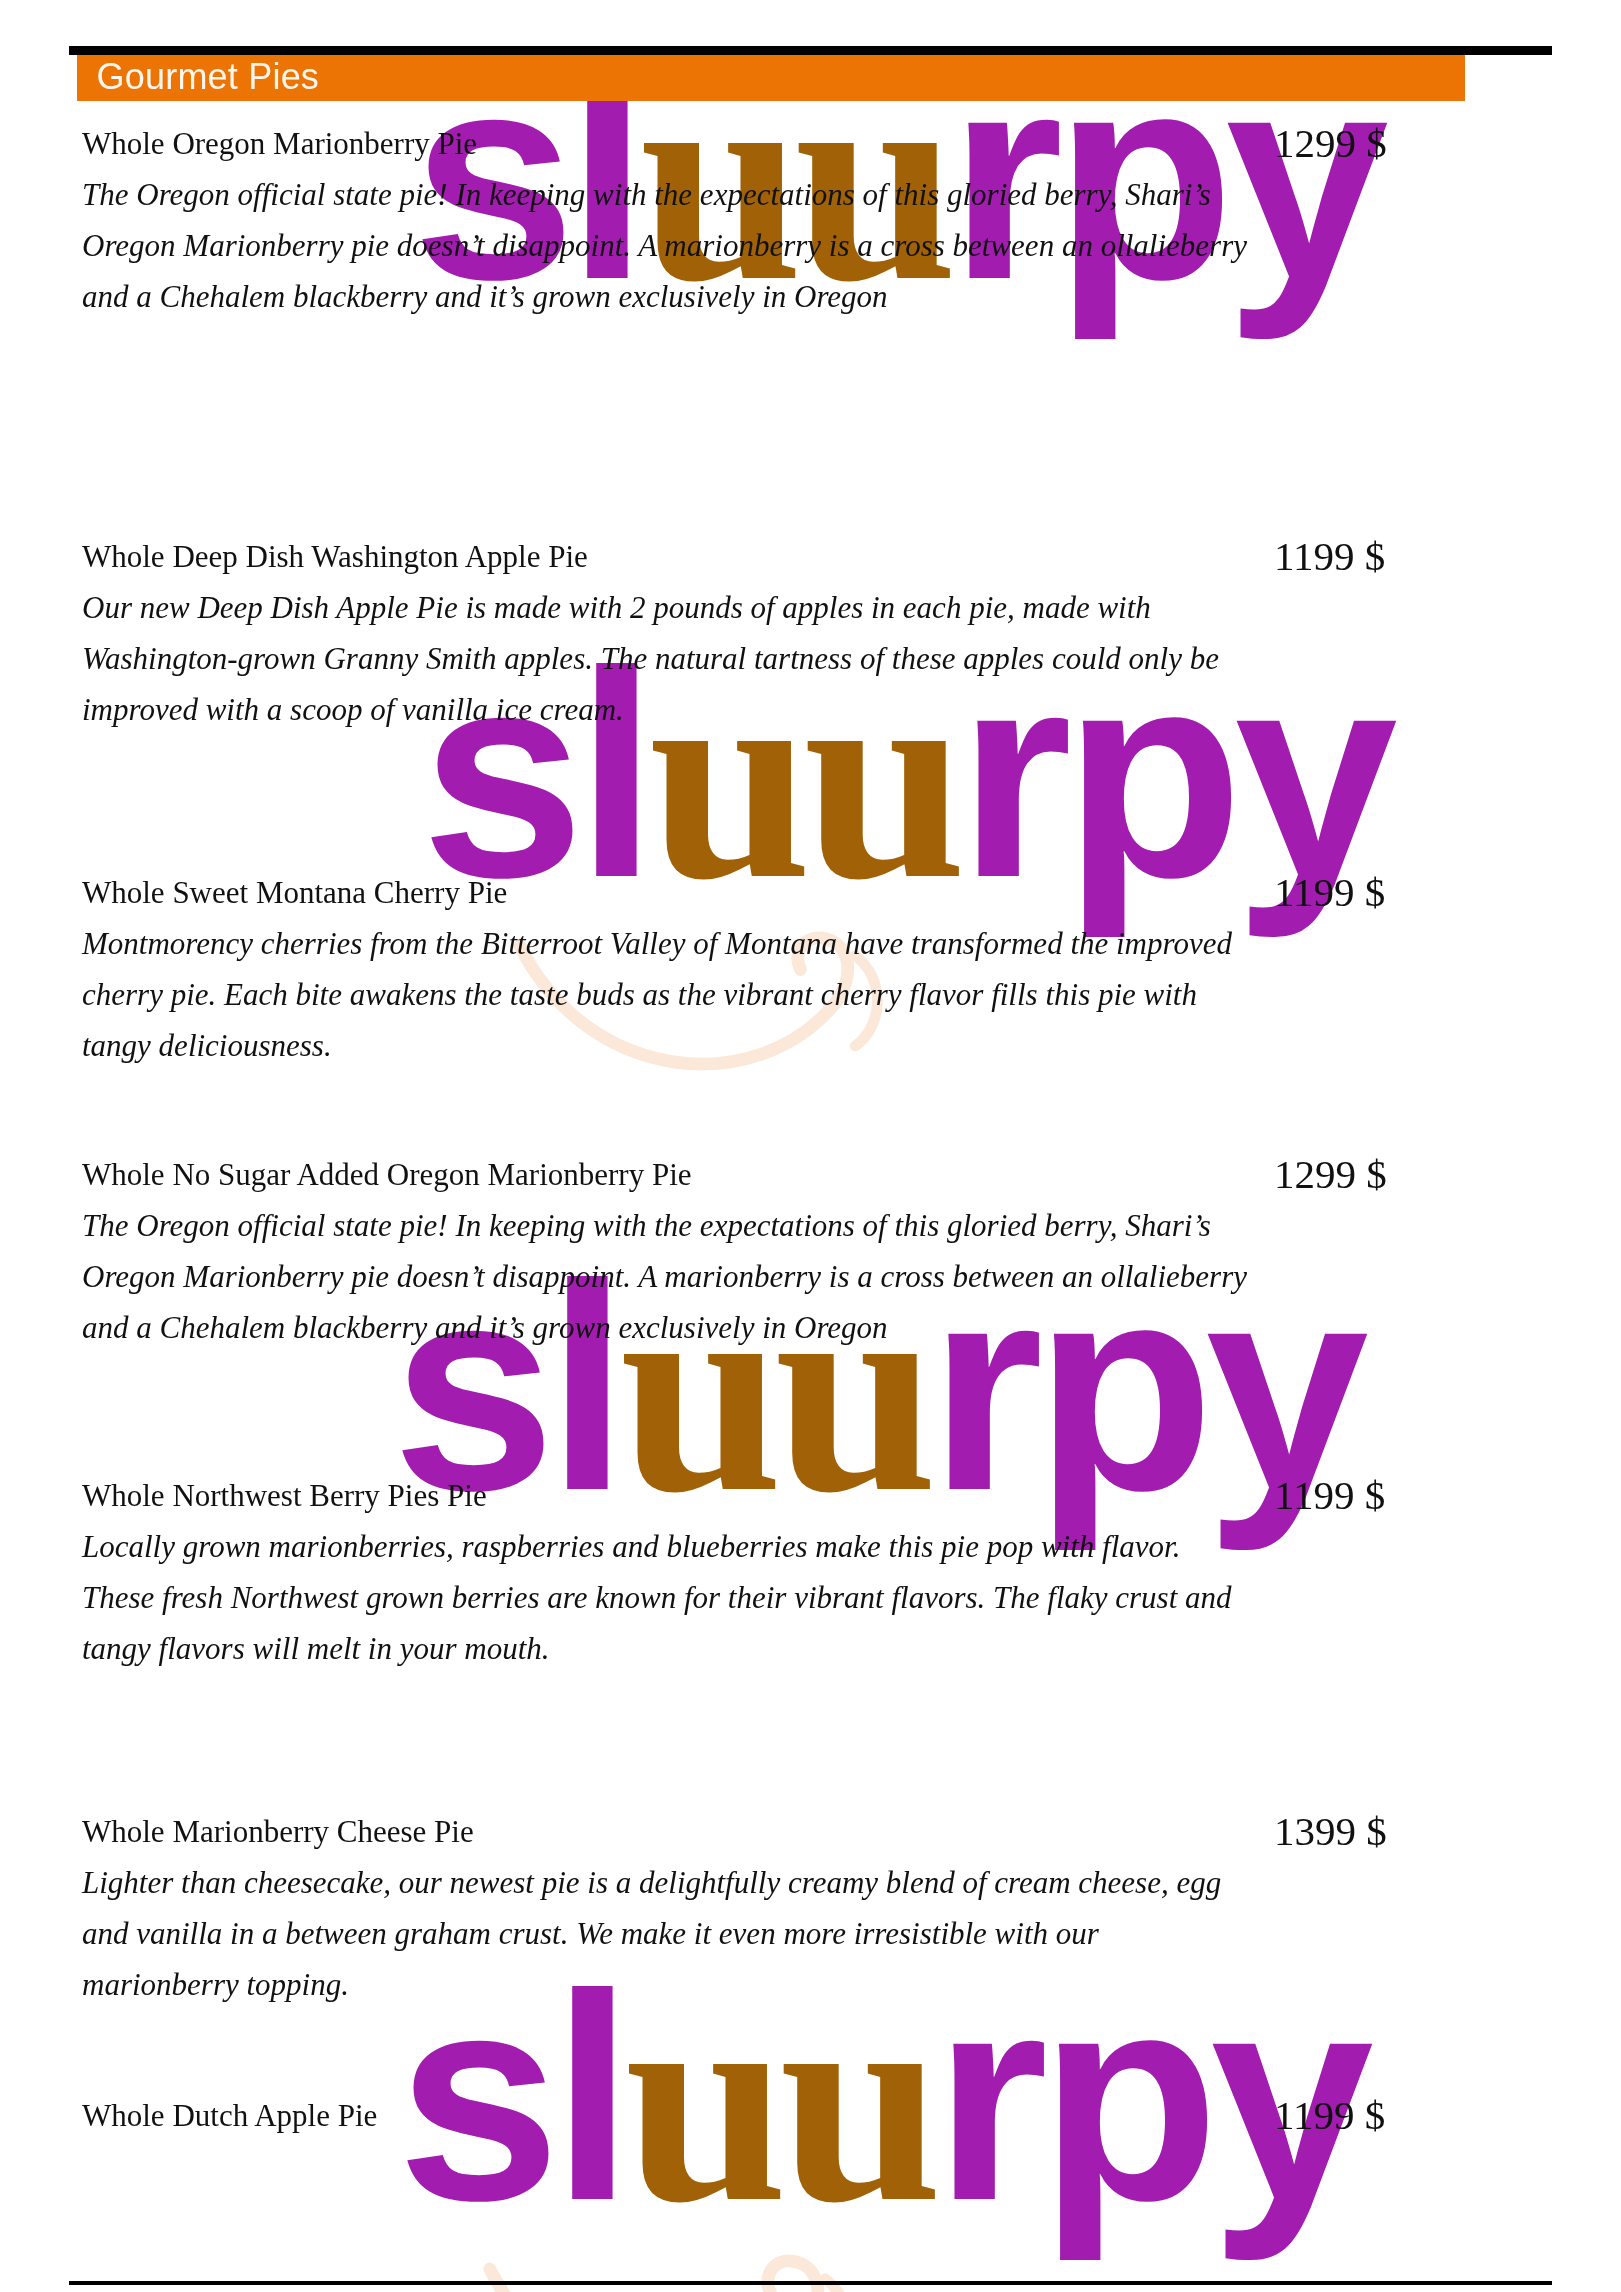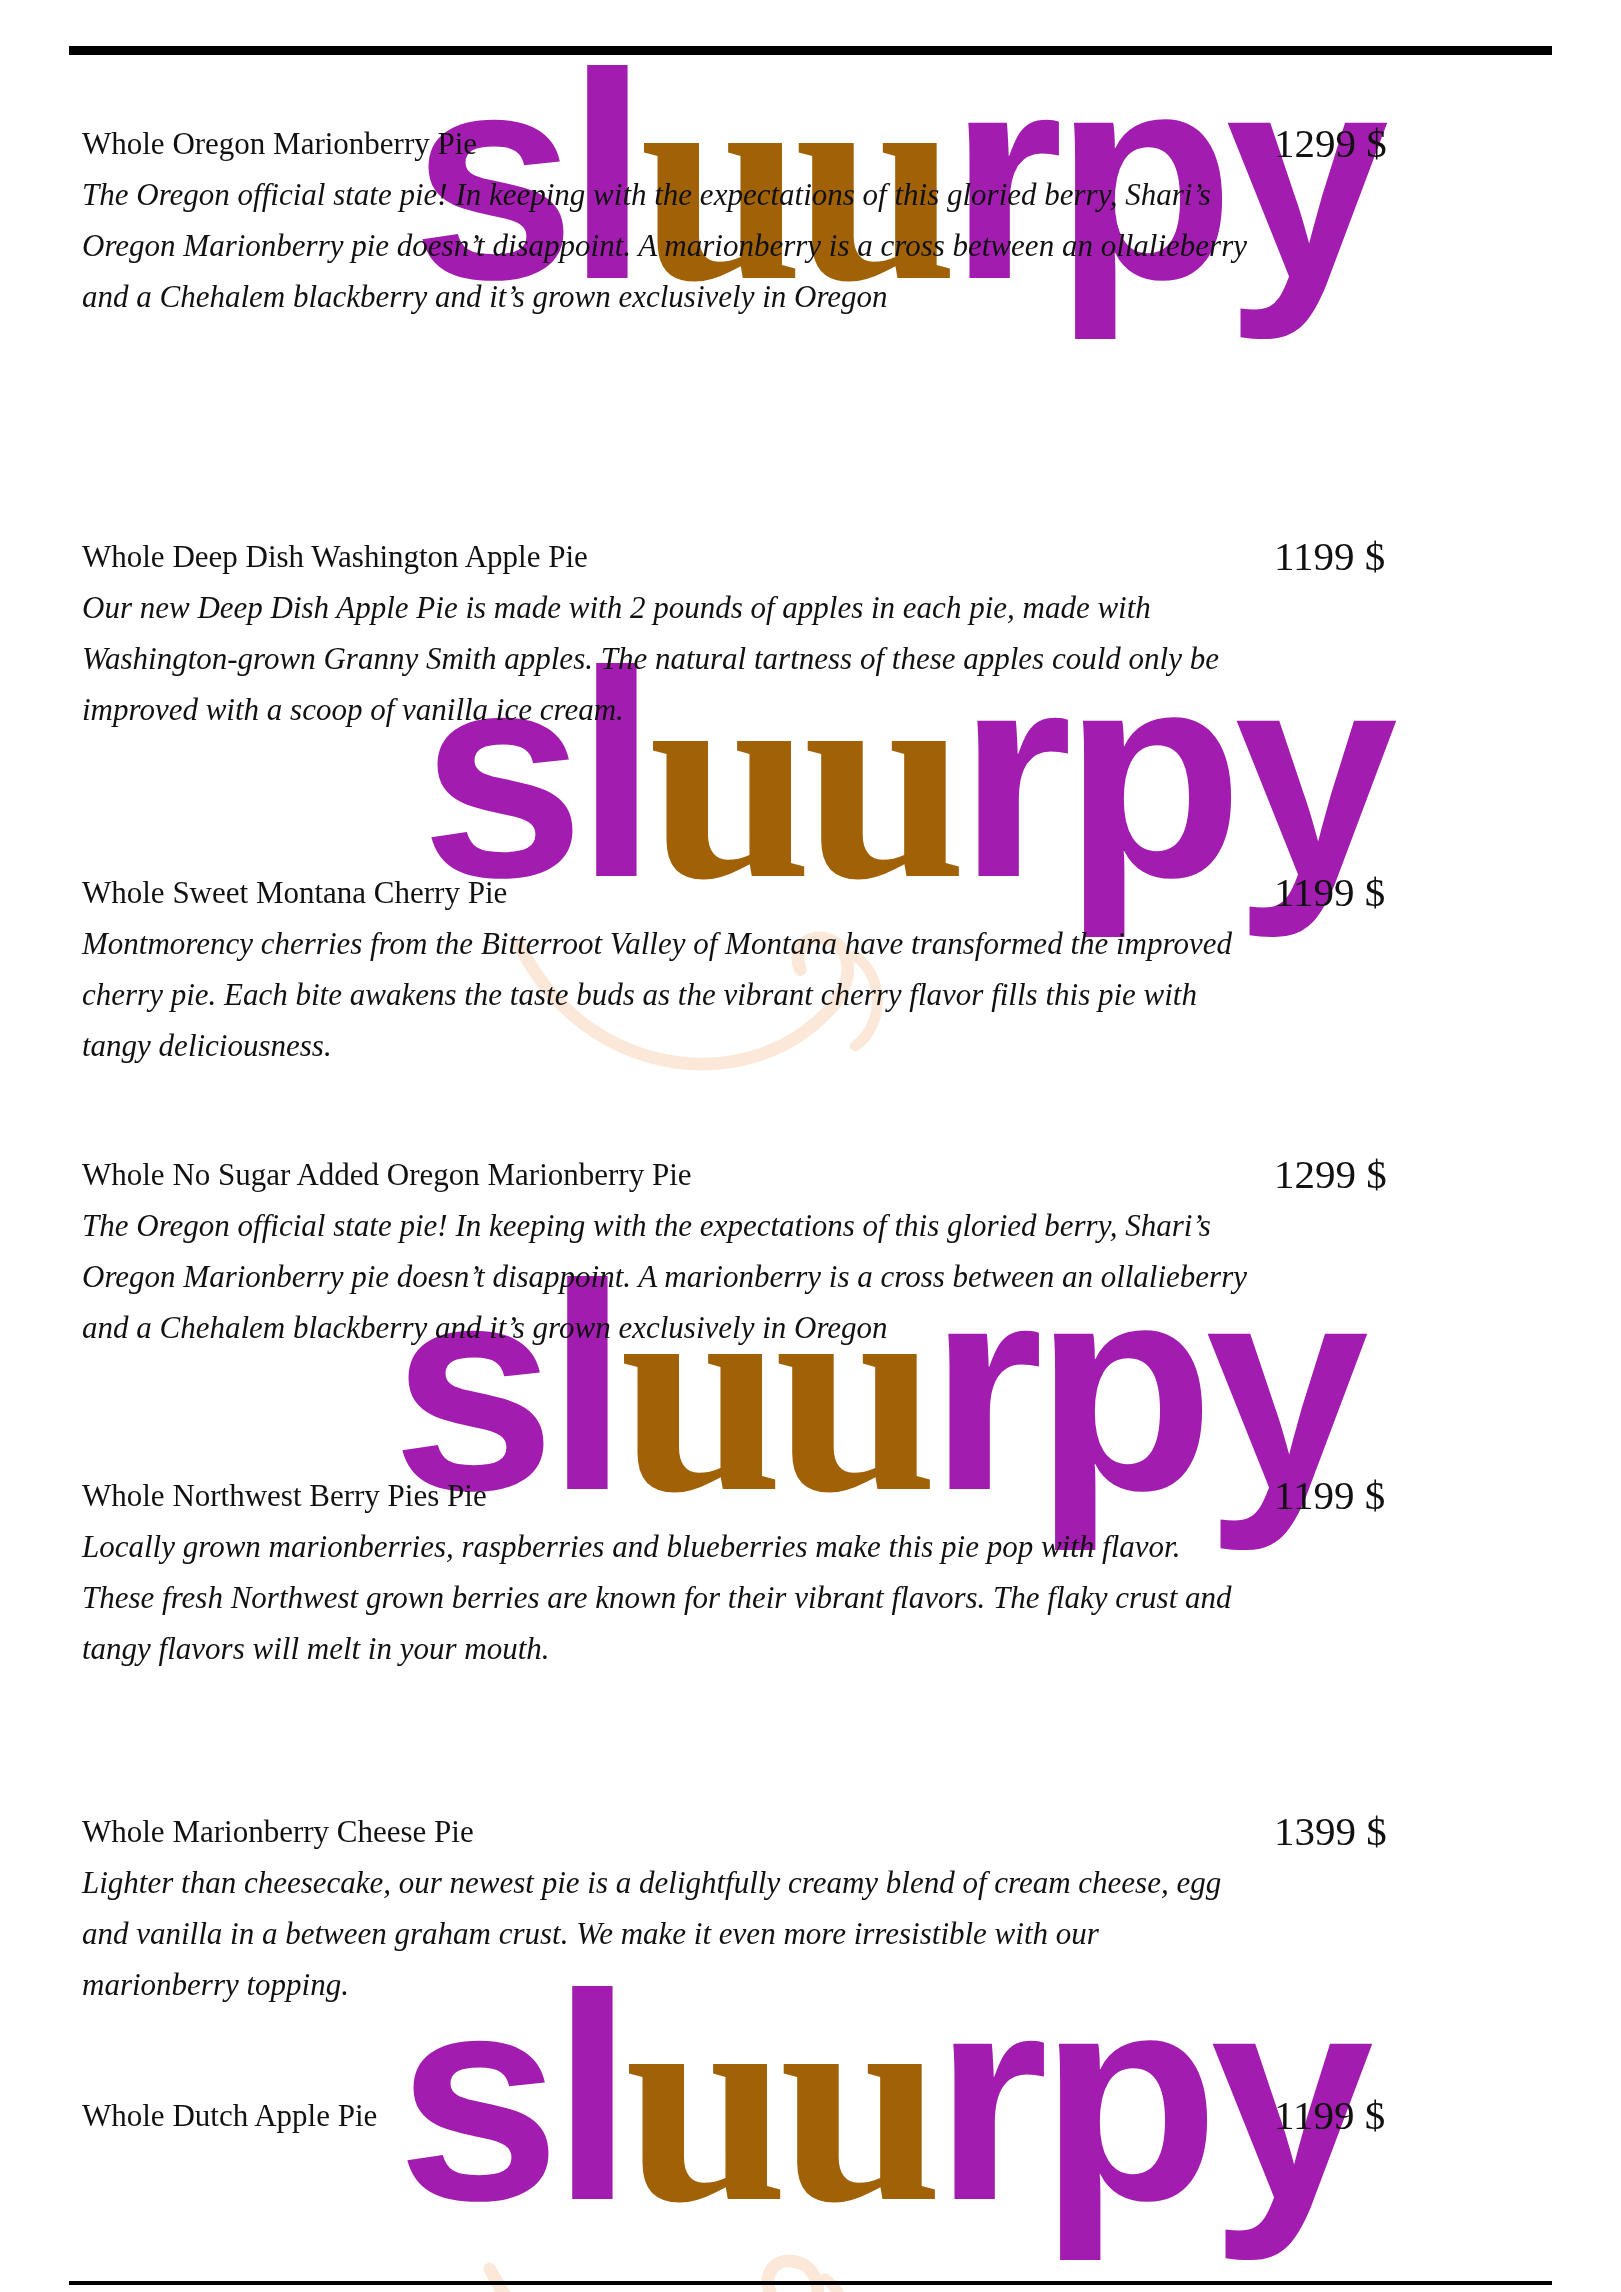--- a/index.html
+++ b/index.html
@@ -154,20 +154,23 @@
     <span class="wm-gray">sl</span><span class="wm-peach">uu</span><span class="wm-gray">rpy</span>
   </div>
 
   <svg class="wm-swoosh" style="left:480px; top:2210px;" width="412" height="216" viewBox="0 0 420 220">
     <path d="M10 60 C 80 200, 250 215, 330 120 C 355 88, 345 55, 318 52 C 300 50, 288 66, 296 84" fill="none" stroke="#fbe8d8" stroke-width="13" stroke-linecap="round"></path>
     <path d="M352 70 C 382 92, 382 140, 352 162" fill="none" stroke="#fbe8d8" stroke-width="11" stroke-linecap="round"></path>
   </svg>
 
   <div class="top-rule"></div>
 
+  <div class="section-header">
+    <div class="section-header-title">Gourmet Pies</div>
+  </div>
 
   <div class="menu">
 
     <div class="menu-item" style="top:118px;">
       <div class="item-row">
         <div class="item-name">Whole Oregon Marionberry Pie</div>
         <div class="item-price">1299 $</div>
         <div class="item-desc">The Oregon official state pie! In keeping with the expectations of this gloried berry, Shari’s Oregon Marionberry pie doesn’t disappoint. A marionberry is a cross between an ollalieberry and a Chehalem blackberry and it’s grown exclusively in Oregon</div>
       </div>
     </div>

